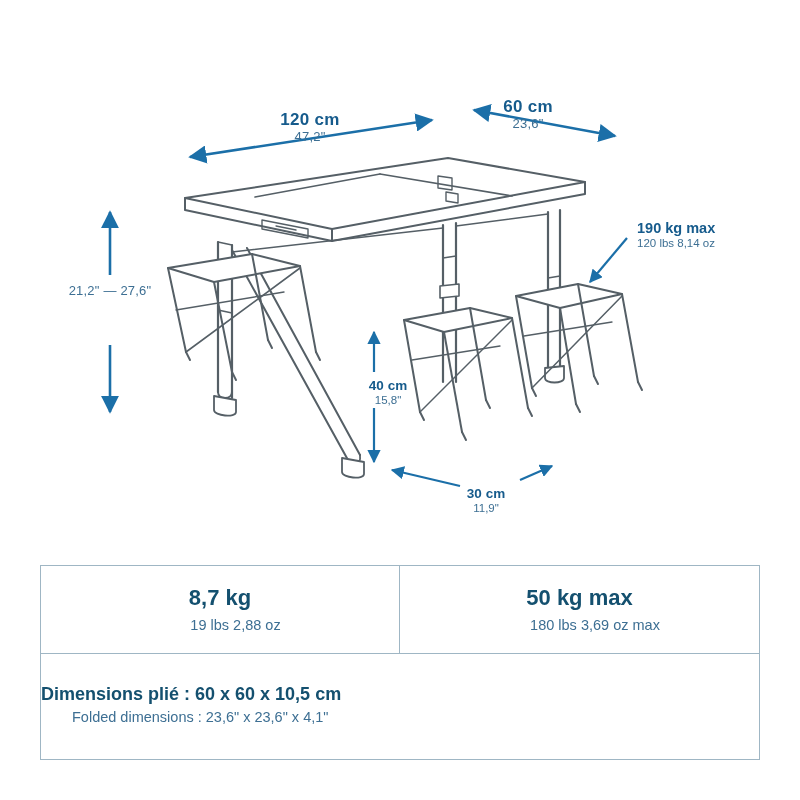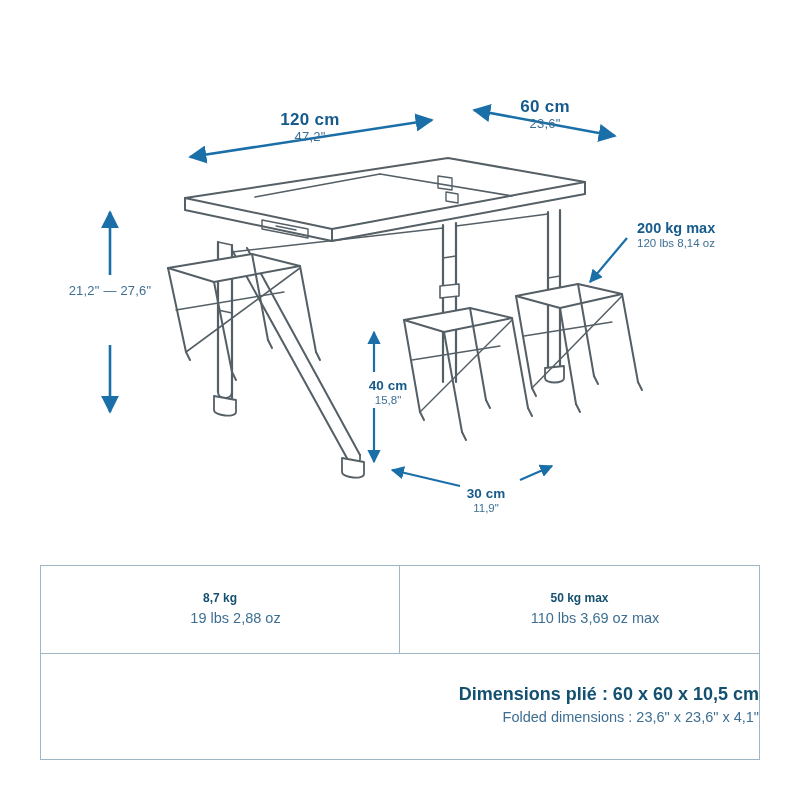--- a/index.html
+++ b/index.html
@@ -84,25 +84,25 @@
     justify-content: center;
     box-sizing: border-box;
   }
   .tbl-cell-left {
     border-right: 1.5px solid #9fb6c4;
   }
   .tbl-cell-full {
     flex: 1 1 100%;
     display: flex;
     flex-direction: column;
-    align-items: flex-end;
+    align-items: flex-start;
     justify-content: center;
   }
   .cell-main {
-    font-size: 12px;
+    font-size: 22px;
     font-weight: bold;
     color: #14506f;
     line-height: 1.3;
   }
   .cell-sub {
     font-size: 14.5px;
     color: #3d6f93;
     line-height: 1.4;
     margin-top: 2px;
     margin-left: 31px;
@@ -245,53 +245,53 @@
     <g stroke="#1b6fa8" stroke-width="2.2" fill="none">
       <line x1="590" y1="282" x2="627" y2="238" marker-start="url(#arrHeadSm)"></line>
     </g>
   </svg>
 
   <div class="dim-label" style="left:215px; top:110px; width:190px;">
     <div class="dim-main">120 cm</div>
     <div class="dim-sub">47,2"</div>
   </div>
 
-  <div class="dim-label" style="left:465px; top:97px; width:160px;">
+  <div class="dim-label" style="left:448px; top:97px; width:160px;">
     <div class="dim-main">60 cm</div>
     <div class="dim-sub">23,6"</div>
   </div>
 
   <div class="dim-label" style="left:25px; top:284px; width:170px;">
     <div class="dim-sub">21,2" — 27,6"</div>
   </div>
 
   <div class="dim-label" style="left:348px; top:378px; width:80px;">
     <div class="dim-main-sm">40 cm</div>
     <div class="dim-sub-sm">15,8"</div>
   </div>
 
   <div class="dim-label" style="left:436px; top:486px; width:100px;">
     <div class="dim-main-sm">30 cm</div>
     <div class="dim-sub-sm">11,9"</div>
   </div>
 
   <div class="dim-label" style="left:637px; top:220px; width:160px; text-align:left;">
-    <div class="dim-main-sm" style="font-size:14.5px;">200 kg max</div>
+    <div class="dim-main-sm" style="font-size:14.5px;">190 kg max</div>
     <div class="dim-sub-sm">120 lbs 8,14 oz</div>
   </div>
 
   <div class="table-box">
     <div class="tbl-row tbl-row-top">
       <div class="tbl-cell tbl-cell-left">
         <div class="cell-main">8,7 kg</div>
         <div class="cell-sub">19 lbs 2,88 oz</div>
       </div>
       <div class="tbl-cell">
         <div class="cell-main">50 kg max</div>
-        <div class="cell-sub">110 lbs 3,69 oz max</div>
+        <div class="cell-sub">180 lbs 3,69 oz max</div>
       </div>
     </div>
     <div class="tbl-row tbl-row-bottom">
       <div class="tbl-cell-full">
         <div class="cell-main-wide">Dimensions plié : 60 x 60 x 10,5 cm</div>
         <div class="cell-sub">Folded dimensions : 23,6" x 23,6" x 4,1"</div>
       </div>
     </div>
   </div>
 

